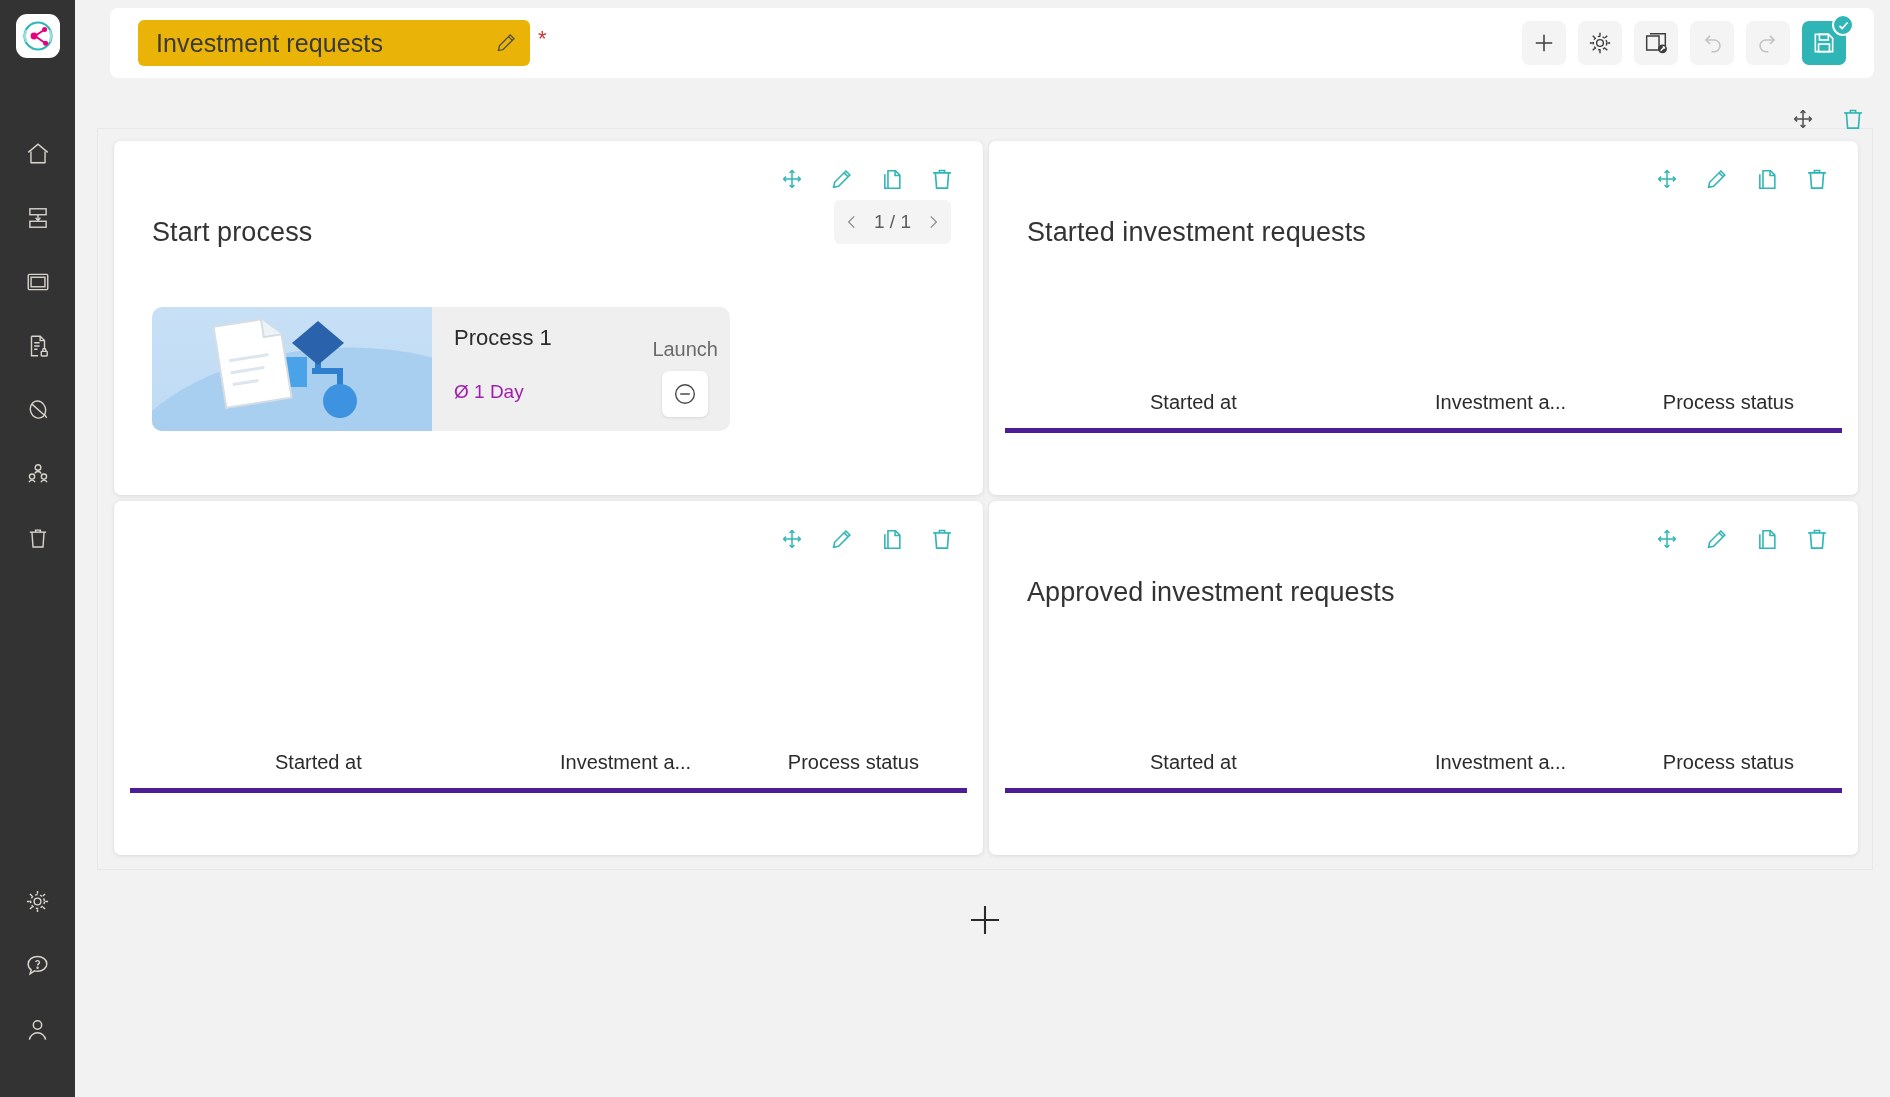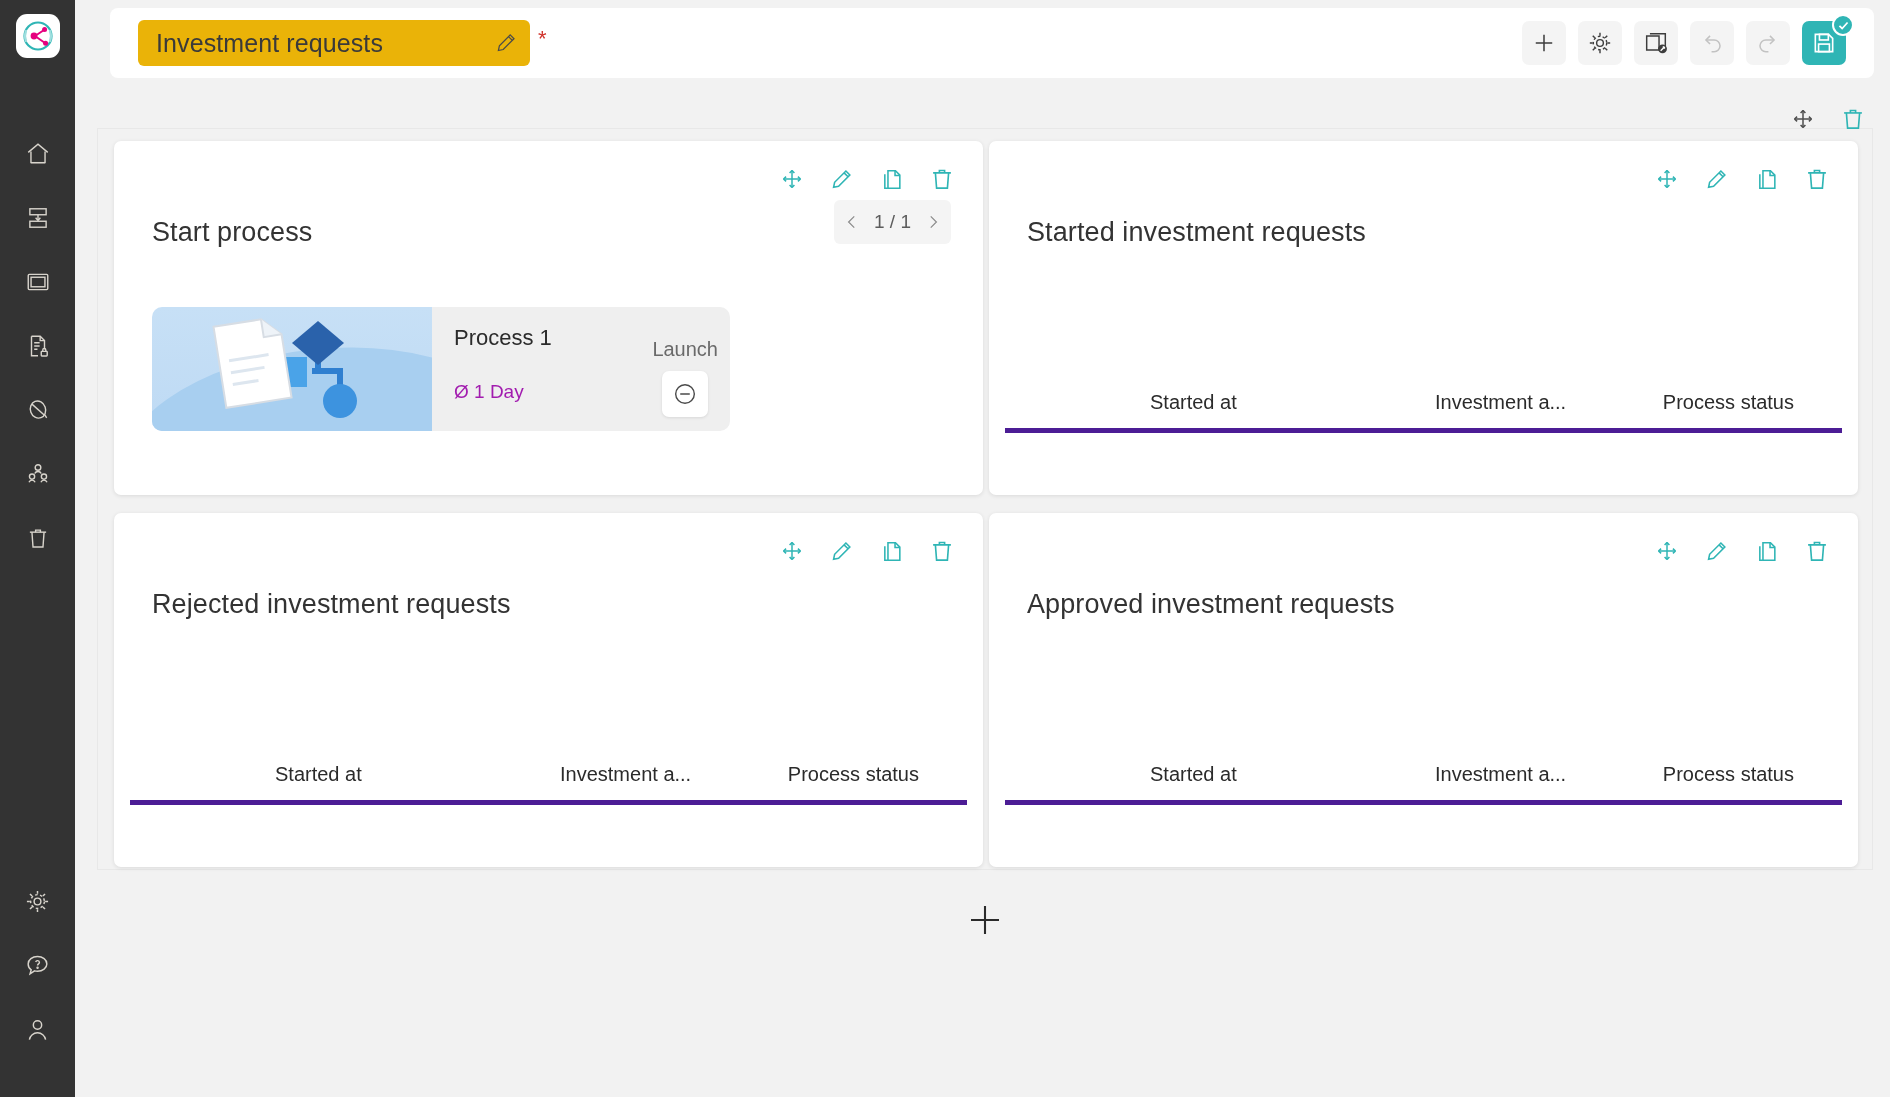--- a/index.html
+++ b/index.html
@@ -79,21 +79,21 @@
   }
   .ic-btn { cursor: pointer; display: flex; align-items: center; justify-content: center; }
 
   
   .grid {
     position: absolute; left: 16px; top: 12px;
     width: 1744px; height: 712px;
     display: grid;
     grid-template-columns: 869px 869px;
     grid-template-rows: 354px 354px;
-    gap: 18px 6px;
+    gap: 6px 6px;
   }
   .card {
     background: #ffffff; border-radius: 7px;
     box-shadow: 0 1px 4px rgba(0,0,0,.10);
     position: relative; overflow: hidden;
   }
   .card-tools {
     position: absolute; right: 28px; top: 25px;
     display: flex; align-items: center; gap: 25px;
   }
@@ -494,21 +494,20 @@
         </span>
         <span class="ic-btn">
           <svg width="26" height="26" viewBox="0 0 24 24" fill="none" stroke="#2fb5b5" stroke-width="1.5">
             <path d="M3.8 6.4h16.4"></path>
               <path d="M9.6 6.4V4.2h4.8v2.2"></path>
             <path d="M5.9 6.4 7 20.4h10L18.1 6.4"></path>
           </svg>
         </span>
       </div>
 
-      <div class="card-title">Rejected investment requests</div>
 
       <div class="tbl">
         <div class="tbl-head">
           <span class="th c1">Started at</span>
           <span class="th c2">Investment a...</span>
           <span class="th c3">Process status</span>
         </div>
         <div class="tbl-body"></div>
       </div>
     </div>

